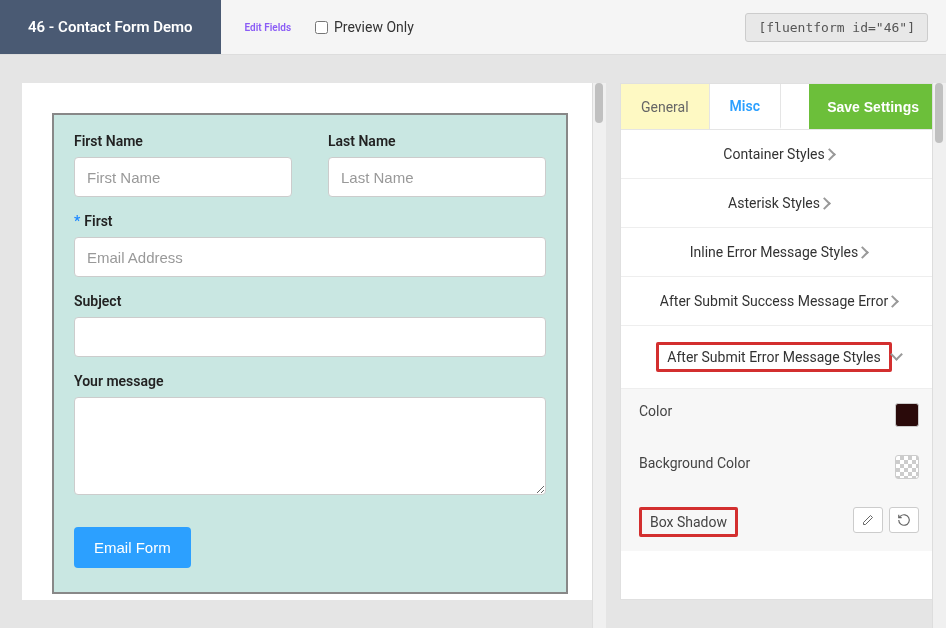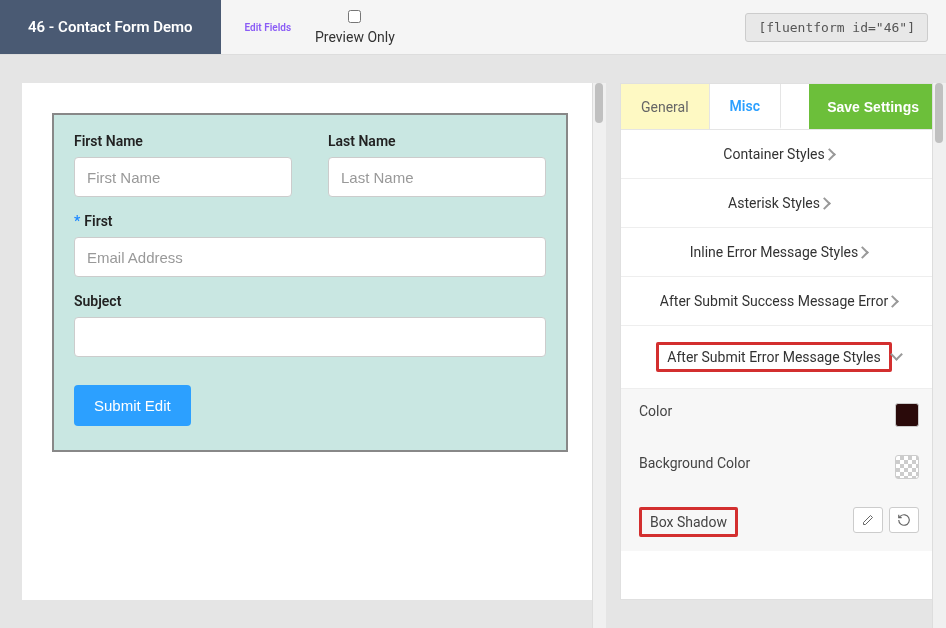--- a/index.html
+++ b/index.html
@@ -1,21 +1,21 @@
 <!DOCTYPE html>
 <html><head>
 <meta charset="utf-8">
 <style>
 * { box-sizing: border-box; margin: 0; padding: 0; }
 body { font-family: -apple-system, BlinkMacSystemFont, "Segoe UI", Roboto, Arial, sans-serif; background: #e5e5e5; width: 946px; height: 628px; overflow: hidden; }
 
 .topbar { display: flex; align-items: center; height: 55px; background: #f5f5f5; border-bottom: 1px solid #ddd; }
 .topbar-title { background: #4a5a73; color: #fff; font-weight: 600; font-size: 15px; height: 100%; display: flex; align-items: center; padding: 0 28px; }
 .topbar-edit { padding: 0 24px; font-weight: 600; font-size: 10px; color: #8b5cf6; }
-.topbar-preview { display: flex; align-items: center; gap: 6px; font-size: 14px; color: #333; flex-direction: column; }
+.topbar-preview { display: flex; align-items: center; gap: 6px; font-size: 14px; color: #333; }
 .topbar-spacer { flex: 1; }
 .topbar-shortcode { background: #e8e8e8; border: 1px solid #ccc; border-radius: 3px; padding: 6px 12px; font-size: 13px; color: #555; margin-right: 18px; font-family: Consolas, monospace; }
 
 .main { display: flex; height: calc(628px - 55px); }
 
 .preview-col { flex: 1; padding: 28px 8px 28px 22px; position: relative; }
 .preview-scroll { position: absolute; right: 0; top: 28px; bottom: 0; width: 14px; background: #f0f0f0; border-left:1px solid #ddd; }
 .preview-scroll-thumb { position:absolute; top:0; left:2px; width:8px; height:40px; background:#c0c0c0; border-radius:4px; }
 .preview-card { background: #fff; padding: 30px 30px; height: 100%; }
 .form-frame { background: #c9e7e2; border: 2px solid #888; padding: 18px 20px 24px; }
@@ -83,21 +83,25 @@
           </div>
         </div>
         <div class="field">
           <label class="field-label"><span class="req-star">*</span><span>First</span></label>
           <input class="text-input" placeholder="Email Address" style="">
         </div>
         <div class="field">
           <label class="field-label">Subject</label>
           <input class="text-input" style="">
         </div>
-        <button class="submit-btn">Submit Edit</button>
+        <div class="field">
+          <label class="field-label">Your message</label>
+          <textarea class="textarea-input" style=""></textarea>
+        </div>
+        <button class="submit-btn">Email Form</button>
       </div>
     </div>
     <div class="preview-scroll">
         <div class="preview-scroll-thumb"></div>
       </div>
   </div>
 
   <div class="settings-col">
     <div class="settings-card">
       <div class="tabs-row">

